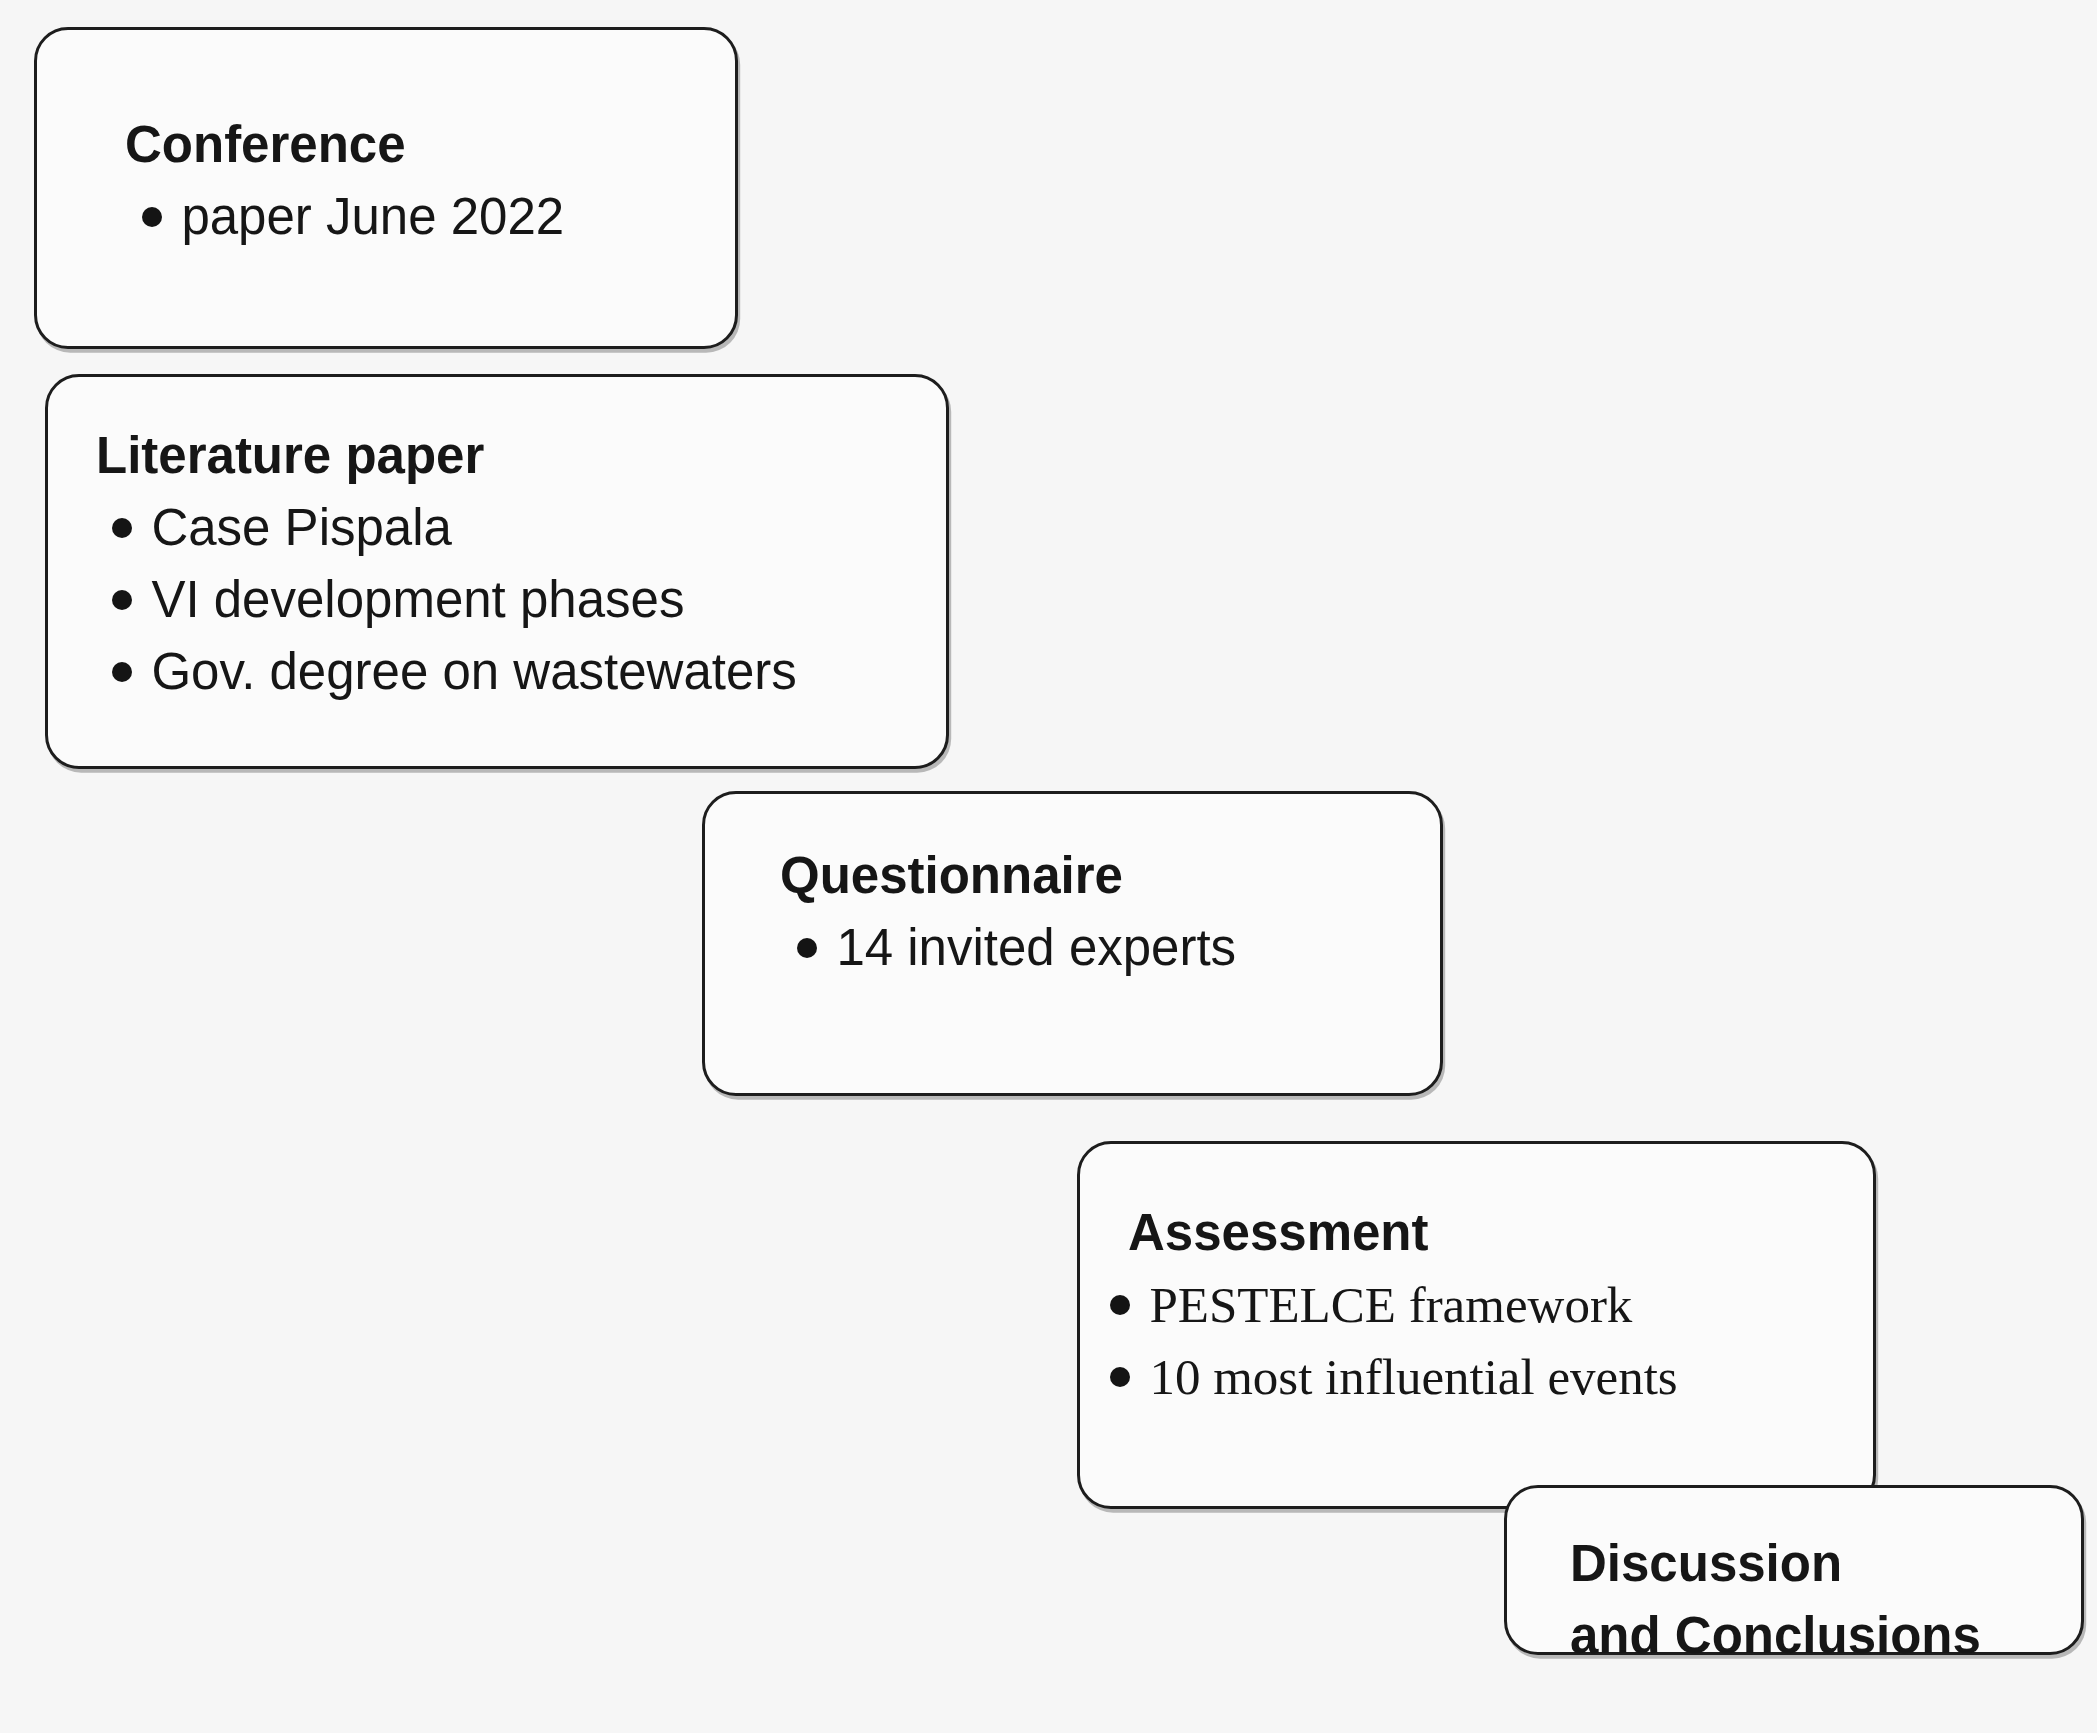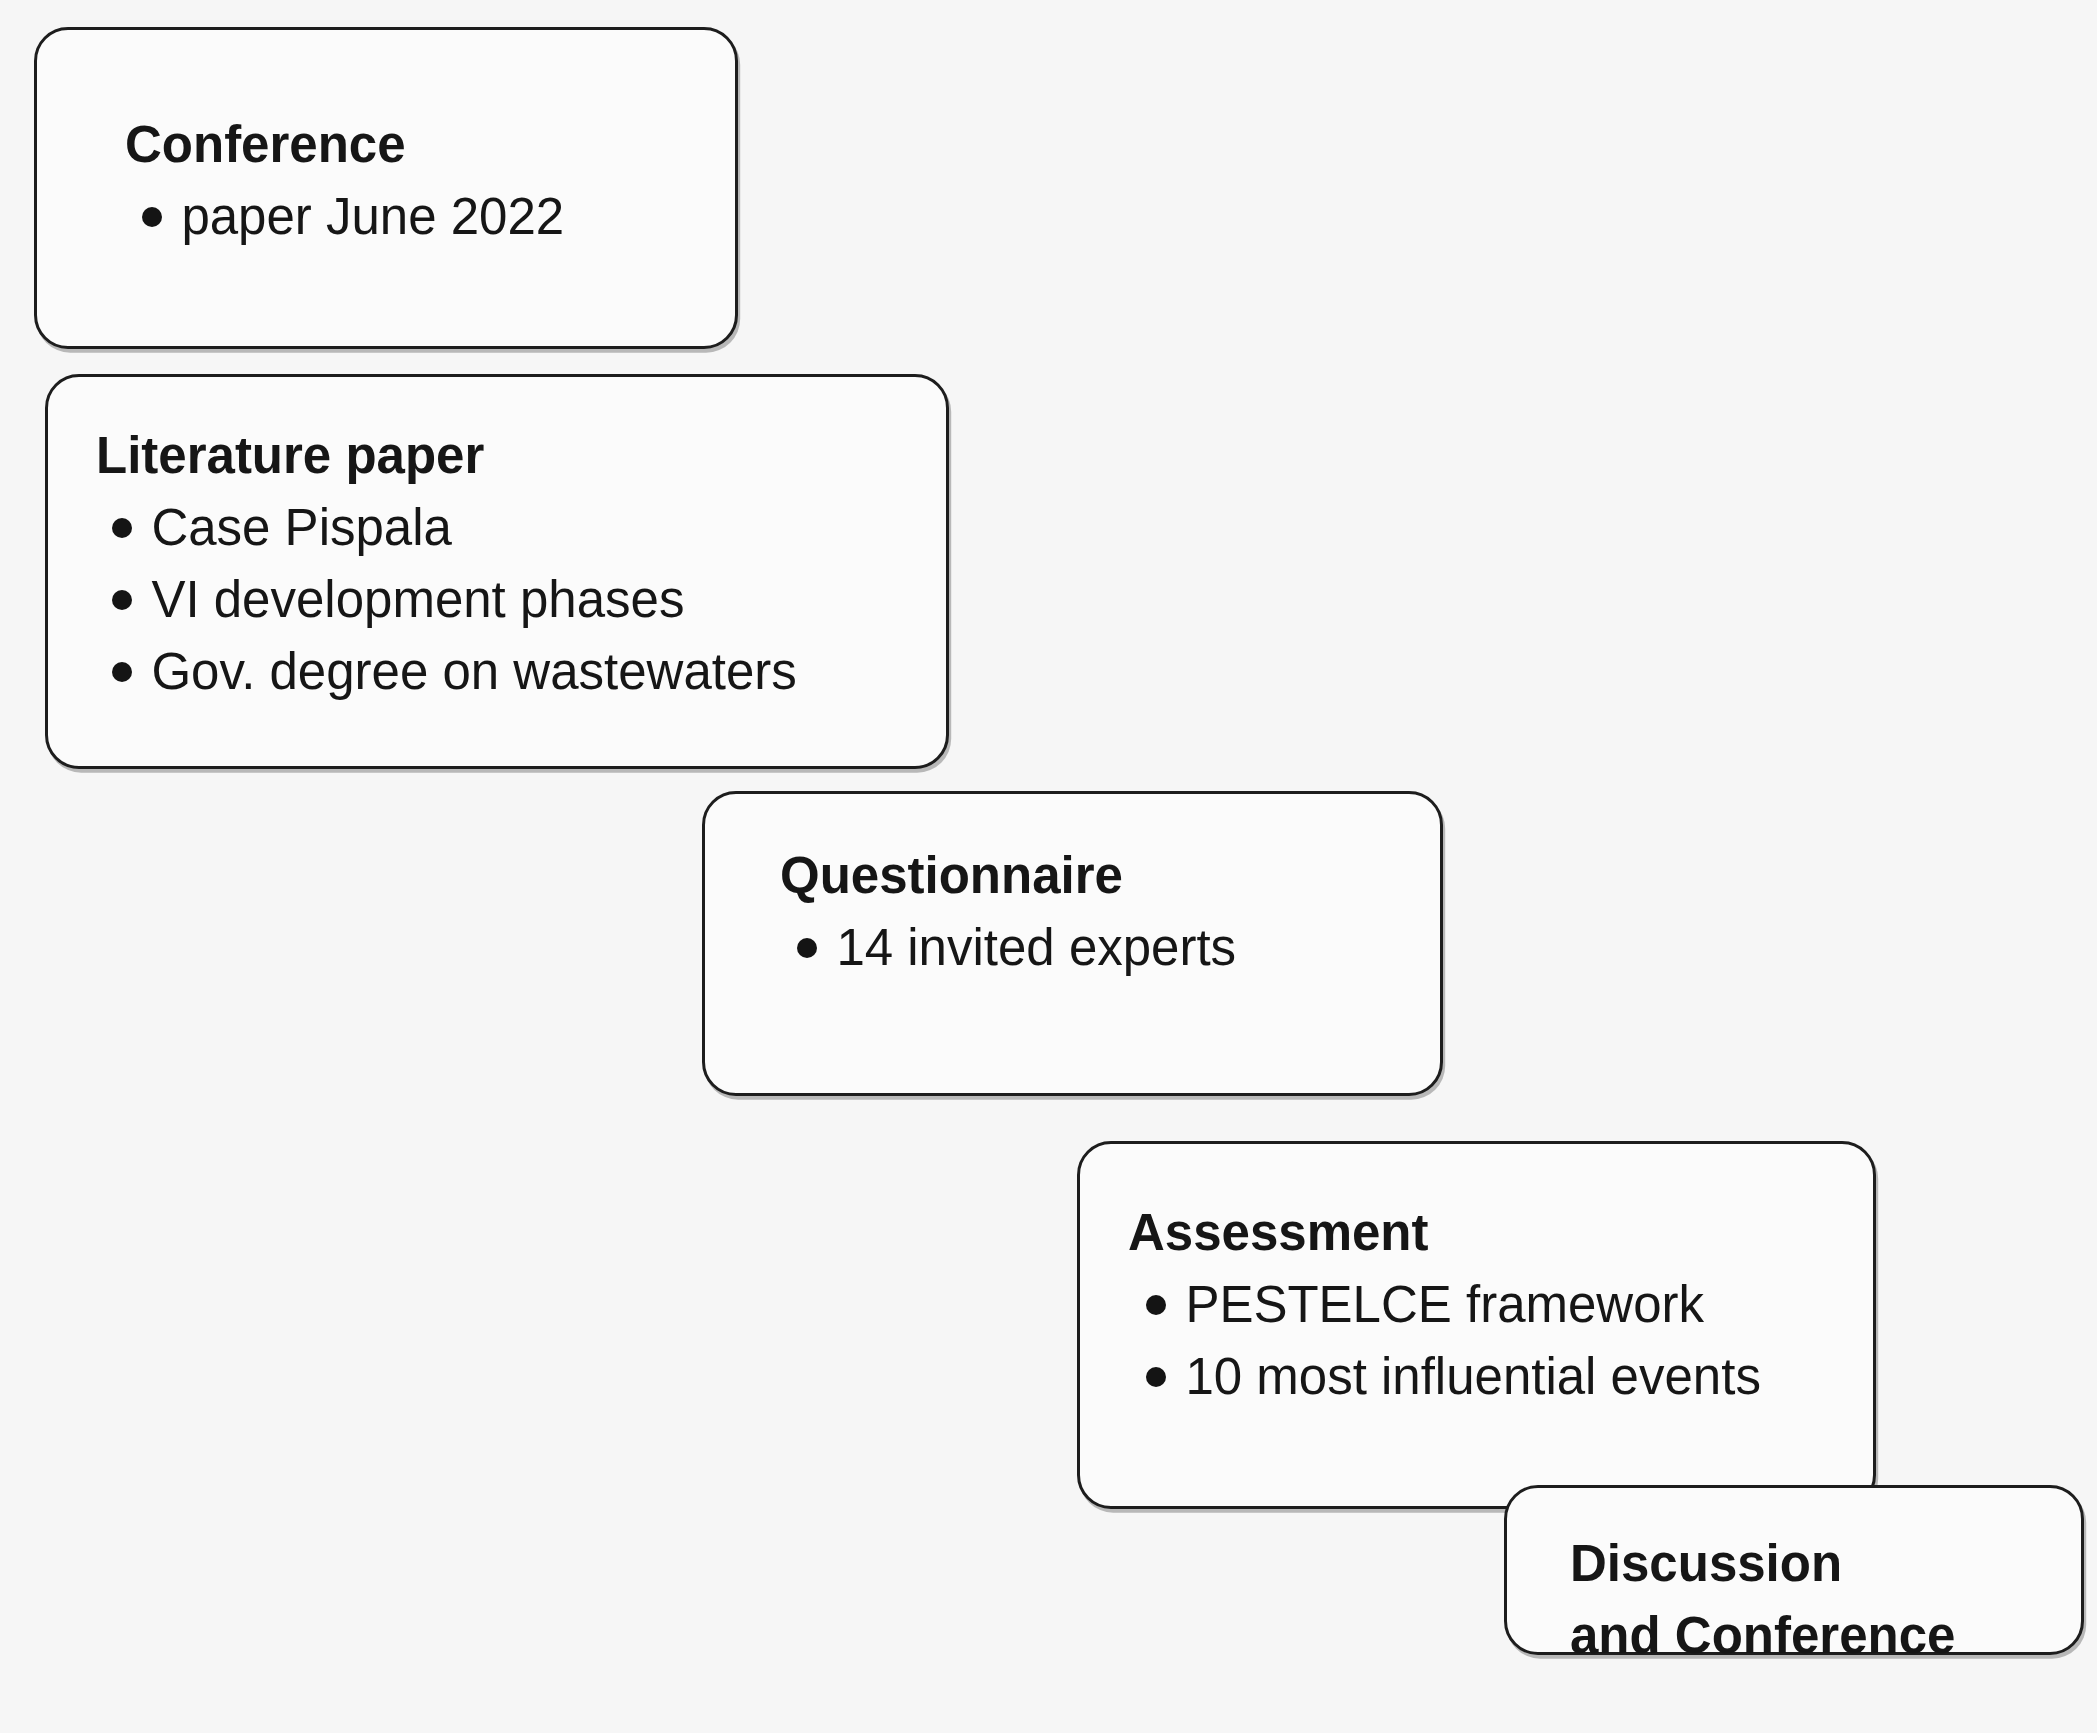--- a/index.html
+++ b/index.html
@@ -63,21 +63,21 @@
   #b2 li { padding-left: 64px; }
 
   
   #b3 { left: 702px;  top: 791px; width: 741px;  height: 305px; }
   #b3 h2 { padding: 46px 0 0 75px; }
   #b3 li { padding-left: 92px; }
 
   
   #b4 { left: 1077px; top: 1141px; width: 799px; height: 368px; }
   #b4 h2 { padding: 53px 0 0 48px; }
-  #b4 li { padding-left: 66px; }
+  #b4 li { padding-left: 30px; font-family: Liberation Serif, serif; }
 
   
   #b5 { left: 1504px; top: 1485px; width: 580px;  height: 170px; }
   #b5 h2 { padding: 40px 0 0 63px; }
 </style>
 </head>
 <body>
 
 <main>
 
@@ -129,18 +129,18 @@
       <li>
         <span class="dot"></span>
         <span>10 most influential events</span>
       </li>
     </ul>
   </section>
 
   <section class="box" id="b5">
     <h2>
       <span class="tl">Discussion</span>
-      <span class="tl">and Conference</span>
+      <span class="tl">and Conclusions</span>
     </h2>
   </section>
 
 </main>
 
 
 </body></html>

